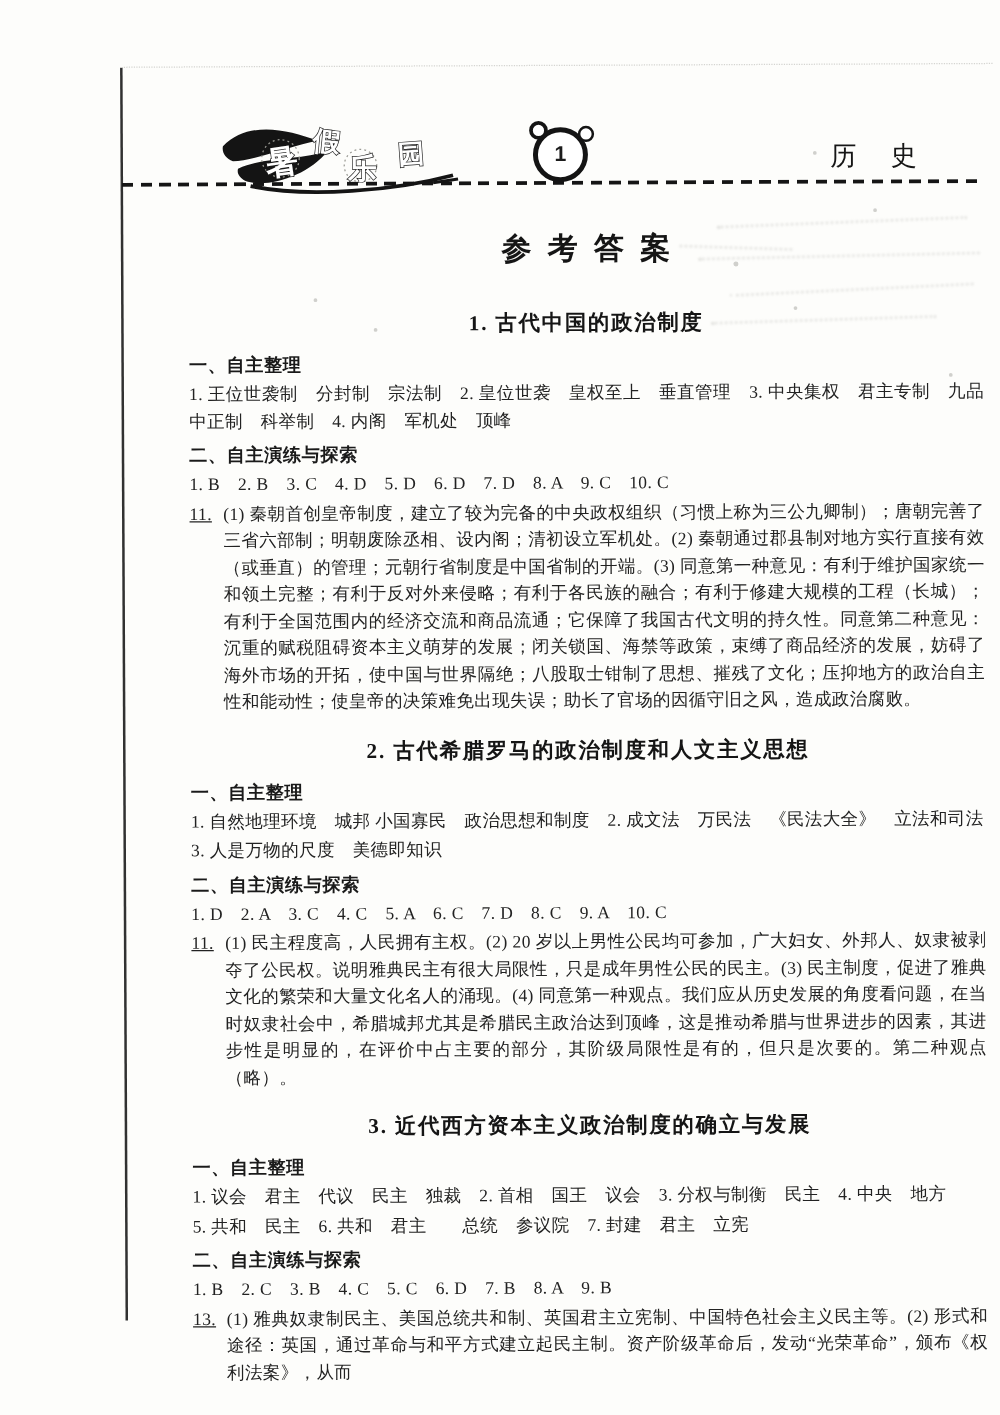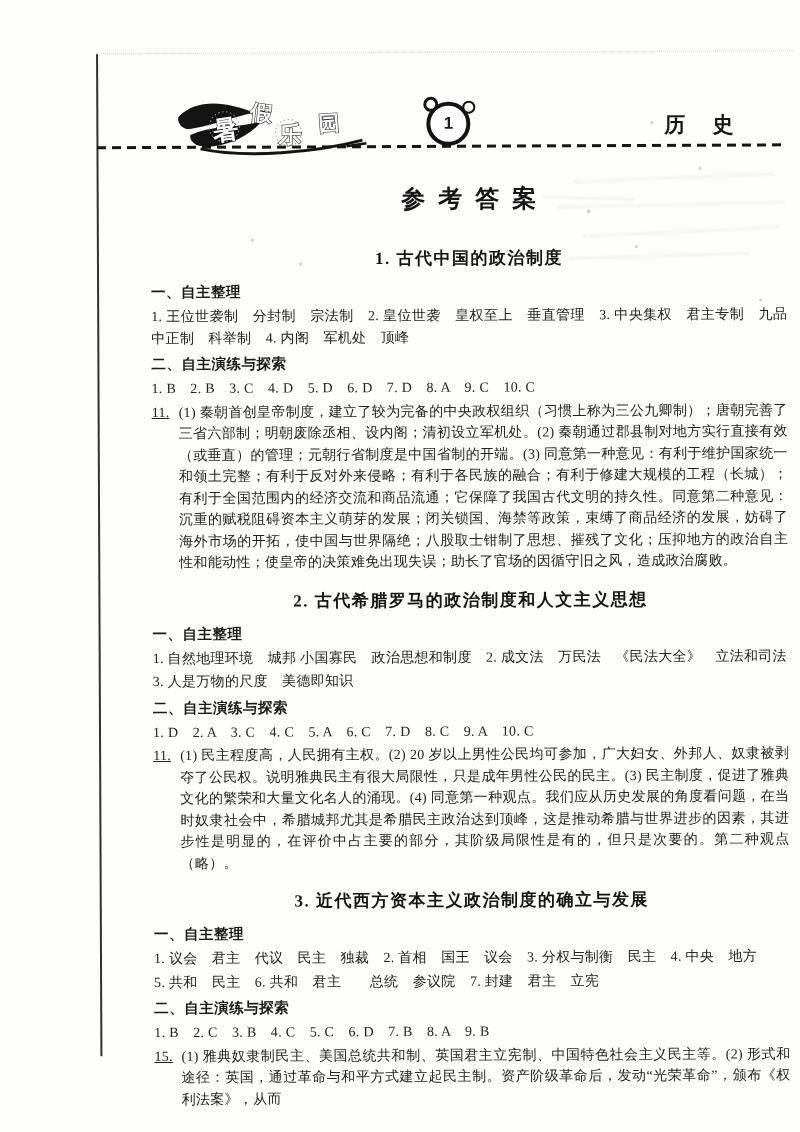--- a/index.html
+++ b/index.html
@@ -27,21 +27,21 @@
     position:absolute;left:428px;top:102px;width:36px;height:36px;
     border:4px solid #141414;border-radius:50%;
     display:flex;align-items:center;justify-content:center;
     font-family:"Liberation Sans","DejaVu Sans",sans-serif;
     font-size:17px;font-weight:700;background:#fff;
   }
   .pageno::before{content:"";position:absolute;top:-9px;left:-7px;width:9px;height:9px;border:3px solid #141414;border-radius:50%;background:#fff;}
   .pageno::after{content:"";position:absolute;top:-5px;right:-9px;width:9px;height:9px;border:2px solid #141414;border-radius:50%;background:#fff;}
   .subject{
     position:absolute;right:54px;top:112px;
-    font-size:21px;font-weight:700;letter-spacing:11px;color:#161616;margin-left:21px;
+    font-size:21px;font-weight:400;letter-spacing:11px;color:#161616;margin-left:21px;
   }
 
   
   main{position:absolute;left:152px;top:183px;width:636px;}
   .title{
     margin:0 0 32px 0;text-align:center;
     font-size:24px;font-weight:700;letter-spacing:13px;text-indent:13px;color:#151515;
   }
   section h2{
     margin:16px 0 12px 0;text-align:center;
@@ -140,20 +140,20 @@
       </section>
 
       <section>
         <h2>3. 近代西方资本主义政治制度的确立与发展</h2>
         <div class="plabel">一、自主整理</div>
         <p class="line">1. 议会　君主　代议　民主　独裁　2. 首相　国王　议会　3. 分权与制衡　民主　4. 中央　地方</p>
         <p class="line">5. 共和　民主　6. 共和　君主　　总统　参议院　7. 封建　君主　立宪</p>
         <div class="plabel">二、自主演练与探索</div>
         <p class="line choices">1. B　2. C　3. B　4. C　5. C　6. D　7. B　8. A　9. B</p>
         <div class="item">
-          <span class="num">15.</span>
+          <span class="num">13.</span>
           <span class="itext">(1) 雅典奴隶制民主、美国总统共和制、英国君主立宪制、中国特色社会主义民主等。(2) 形式和途径：英国，通过革命与和平方式建立起民主制。资产阶级革命后，发动“光荣革命”，颁布《权利法案》，从而</span>
         </div>
       </section>
     </main>
 
   </div>
 </div>
 
 </body></html>

